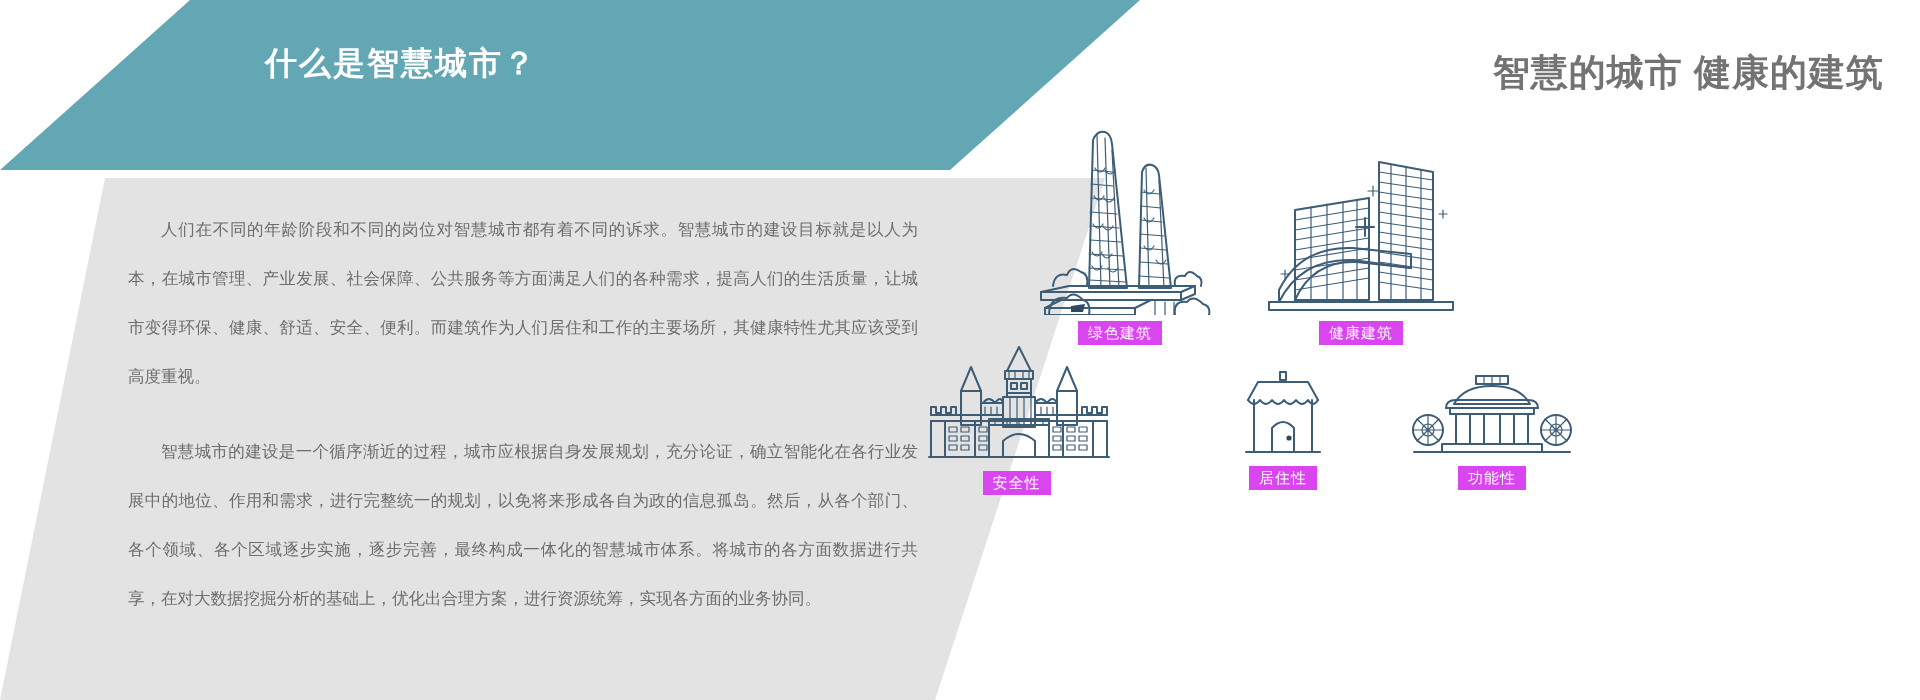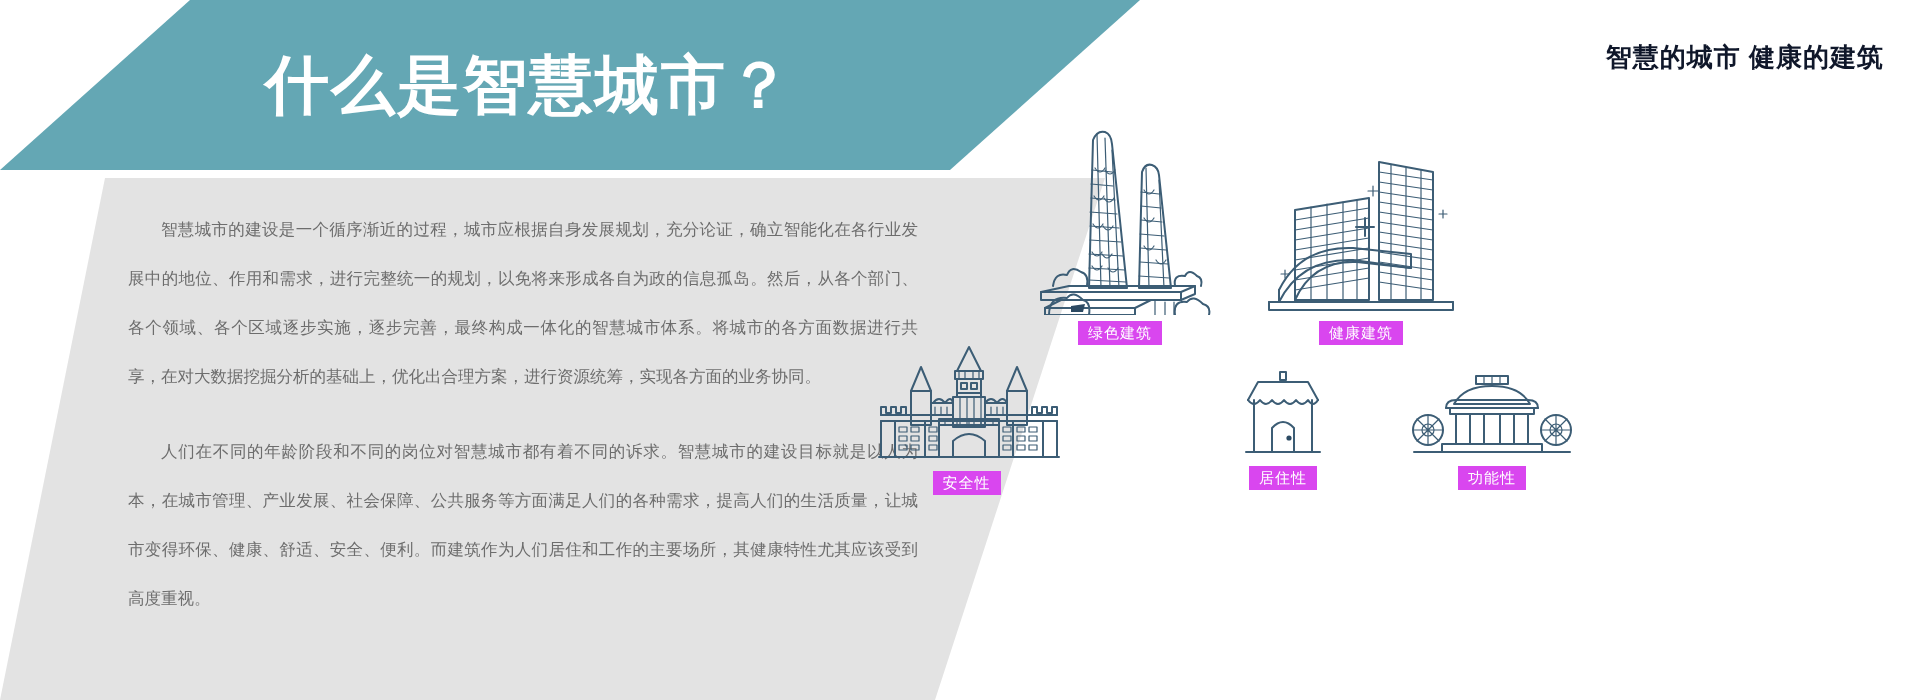--- a/index.html
+++ b/index.html
@@ -8,28 +8,28 @@
 
   
   #title-banner{
     position:absolute;left:0;top:0;width:1140px;height:170px;
     background:#64a7b4;
     clip-path:polygon(190px 0, 1140px 0, 950px 170px, 0 170px);
     -webkit-clip-path:polygon(190px 0, 1140px 0, 950px 170px, 0 170px);
   }
   #title-text{
     position:absolute;left:265px;top:42px;
-    color:#ffffff;font-size:64px;font-weight:bold;letter-spacing:2px;
+    color:#ffffff;font-size:32px;font-weight:bold;letter-spacing:2px;
     white-space:nowrap;
   }
 
   
   #right-headline{
-    position:absolute;right:36px;top:40px;
-    color:#0f172a;font-size:26px;font-weight:bold;letter-spacing:1px;
+    position:absolute;right:36px;top:48px;
+    color:#737373;font-size:37px;font-weight:bold;letter-spacing:1px;
     white-space:nowrap;
   }
 
   
   #body-panel{
     position:absolute;left:0;top:178px;width:1105px;height:522px;
     background:#e3e3e3;
     clip-path:polygon(105px 0, 1105px 0, 935px 522px, 0 522px);
     -webkit-clip-path:polygon(105px 0, 1105px 0, 935px 522px, 0 522px);
   }
@@ -48,36 +48,36 @@
     padding:4px 10px 5px 10px;line-height:1;margin-top:6px;
   }
   .ln{fill:none;stroke:#3c5d75;stroke-width:2;
       stroke-linecap:round;stroke-linejoin:round;}
   .ln-thin{fill:none;stroke:#3c5d75;stroke-width:1.2;
       stroke-linecap:round;stroke-linejoin:round;}
   .fl{fill:#2c4a63;stroke:none;}
 
   #cell-green {left:1015px; top:110px;  width:210px;}
   #cell-health{left:1256px; top:150px;  width:210px;}
-  #cell-safe  {left:869px;  top:345px;  width:195px;}
+  #cell-safe  {left:919px;  top:345px;  width:195px;}
   #cell-live  {left:1208px; top:370px;  width:150px;}
   #cell-func  {left:1412px; top:370px;  width:160px;}
 </style>
 </head>
 <body>
 
 <div id="title-banner"></div>
 <div id="title-text">什么是智慧城市？</div>
 
 <div id="right-headline">智慧的城市  健康的建筑</div>
 
 <div id="body-panel"></div>
 <div id="body-copy">
+  <p>人们在不同的年龄阶段和不同的岗位对智慧城市都有着不同的诉求。智慧城市的建设目标就是以人为本，在城市管理、产业发展、社会保障、公共服务等方面满足人们的各种需求，提高人们的生活质量，让城市变得环保、健康、舒适、安全、便利。而建筑作为人们居住和工作的主要场所，其健康特性尤其应该受到高度重视。</p>
   <p>智慧城市的建设是一个循序渐近的过程，城市应根据自身发展规划，充分论证，确立智能化在各行业发展中的地位、作用和需求，进行完整统一的规划，以免将来形成各自为政的信息孤岛。然后，从各个部门、各个领域、各个区域逐步实施，逐步完善，最终构成一体化的智慧城市体系。将城市的各方面数据进行共享，在对大数据挖掘分析的基础上，优化出合理方案，进行资源统筹，实现各方面的业务协同。</p>
-  <p>人们在不同的年龄阶段和不同的岗位对智慧城市都有着不同的诉求。智慧城市的建设目标就是以人为本，在城市管理、产业发展、社会保障、公共服务等方面满足人们的各种需求，提高人们的生活质量，让城市变得环保、健康、舒适、安全、便利。而建筑作为人们居住和工作的主要场所，其健康特性尤其应该受到高度重视。</p>
 </div>
 
 <div class="illus-cell" id="cell-green">
   <svg class="illus-art" width="210" height="205" viewBox="0 0 210 205">
 
     <path class="ln" d="M74 178 L78 30 Q82 20 90 22 Q96 24 97 34 L112 178 Z"></path>
     <path class="ln-thin" d="M82 24 L86 178"></path>
     <path class="ln-thin" d="M97 40 L104 178"></path>
     <path class="ln-thin" d="M90 28 L95 178"></path>
 

